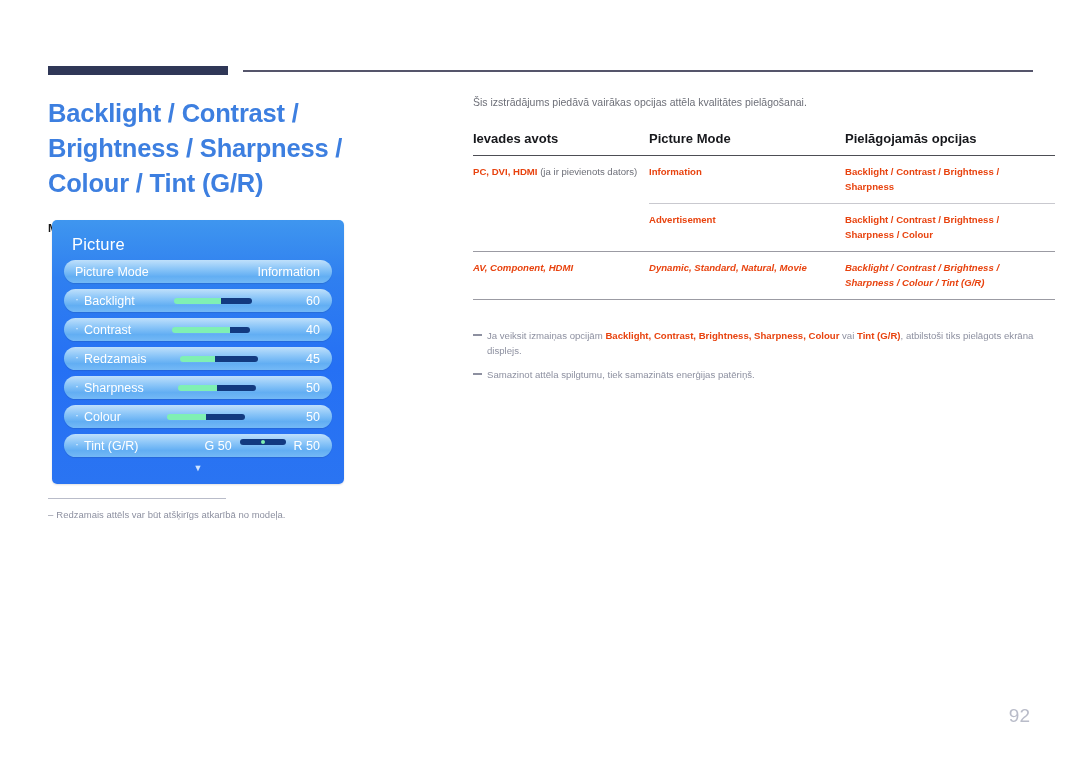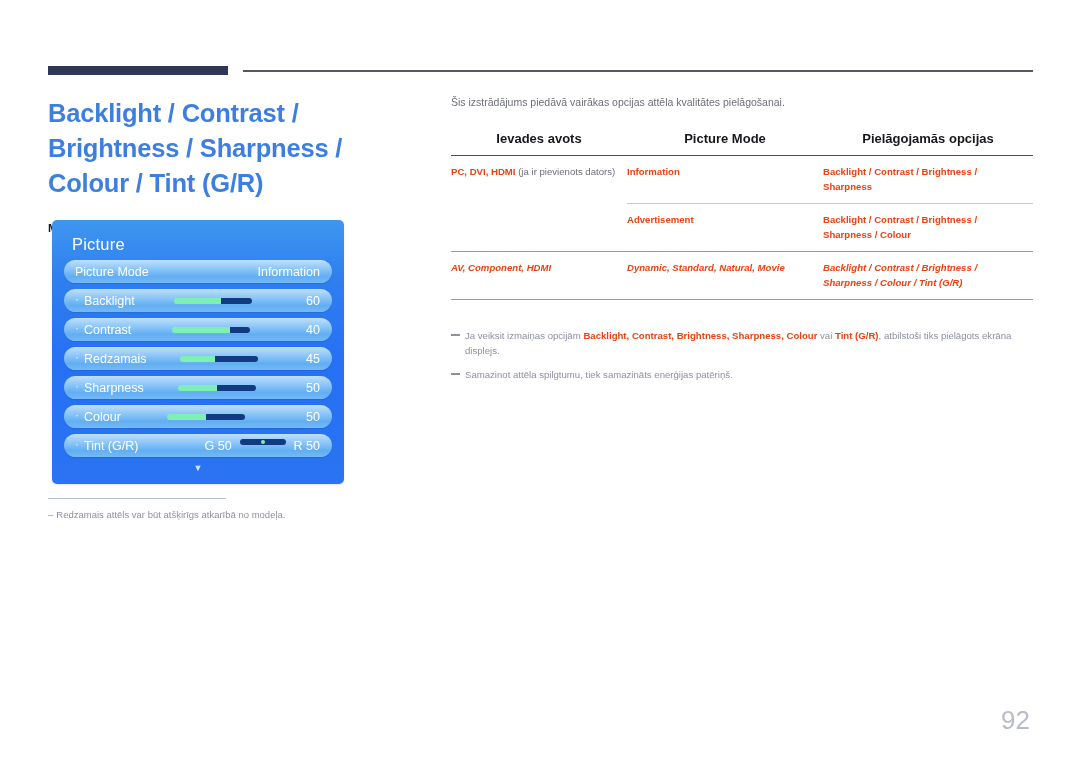--- a/index.html
+++ b/index.html
@@ -124,30 +124,30 @@
     position: absolute; left: 48px; top: 498px;
     width: 178px; height: 1px; background: #b9bcc9;
   }
   .lf-text {
     position: absolute; left: 48px; top: 508px; width: 370px;
     font-size: 9.5px; color: #8d90a0; line-height: 14px;
   }
   .lf-text .dash { color: #8d90a0; margin-right: 3px; }
 
   
-  .right-col { position: absolute; left: 451px; top: 95px; width: 582px; }
+  .right-col { position: absolute; left: 473px; top: 95px; width: 582px; }
 
   .intro { font-size: 10.5px; color: #6d6f78; margin: 0 0 21px 0; line-height: 15px; }
 
   table.opts { width: 582px; border-collapse: collapse; table-layout: fixed; }
   table.opts col.c1 { width: 176px; }
   table.opts col.c2 { width: 196px; }
   table.opts col.c3 { width: 210px; }
   table.opts th {
-    text-align: center; font-size: 13px; font-weight: bold; color: #17181c;
+    text-align: left; font-size: 13px; font-weight: bold; color: #17181c;
     padding: 0 0 9px 0; vertical-align: bottom;
   }
   table.opts thead tr { border-bottom: 1.6px solid #4d4e55; }
   table.opts td {
     font-size: 9.6px; color: #e8430f; font-weight: bold;
     vertical-align: top; padding: 9px 10px 9px 0; line-height: 14.5px;
   }
   td .plain { color: #6d6f78; font-weight: normal; }
   tr.r-info td.c-mode, tr.r-info td.c-opts { border-bottom: 1px solid #c9c9cf; }
   tr.r-adv td { border-bottom: 1.3px solid #9b9ba3; }
@@ -160,21 +160,21 @@
     font-size: 9.6px; color: #8d90a0; line-height: 14.5px;
   }
   .note::before {
     content: ""; position: absolute; left: 0; top: 5px;
     width: 9px; height: 1.6px; background: #8d90a0;
   }
   .note b { color: #e8430f; }
 
   .pageno {
     position: absolute; right: 50px; top: 705px;
-    font-size: 26px; color: #b9bcc9; margin-left: 36px;
+    font-size: 19px; color: #b9bcc9; margin-left: 36px;
   }
 </style>
 </head>
 <body>
 
 <div class="page">
 
   <div class="topbar-dark"></div>
   <div class="topbar-line"></div>
 

